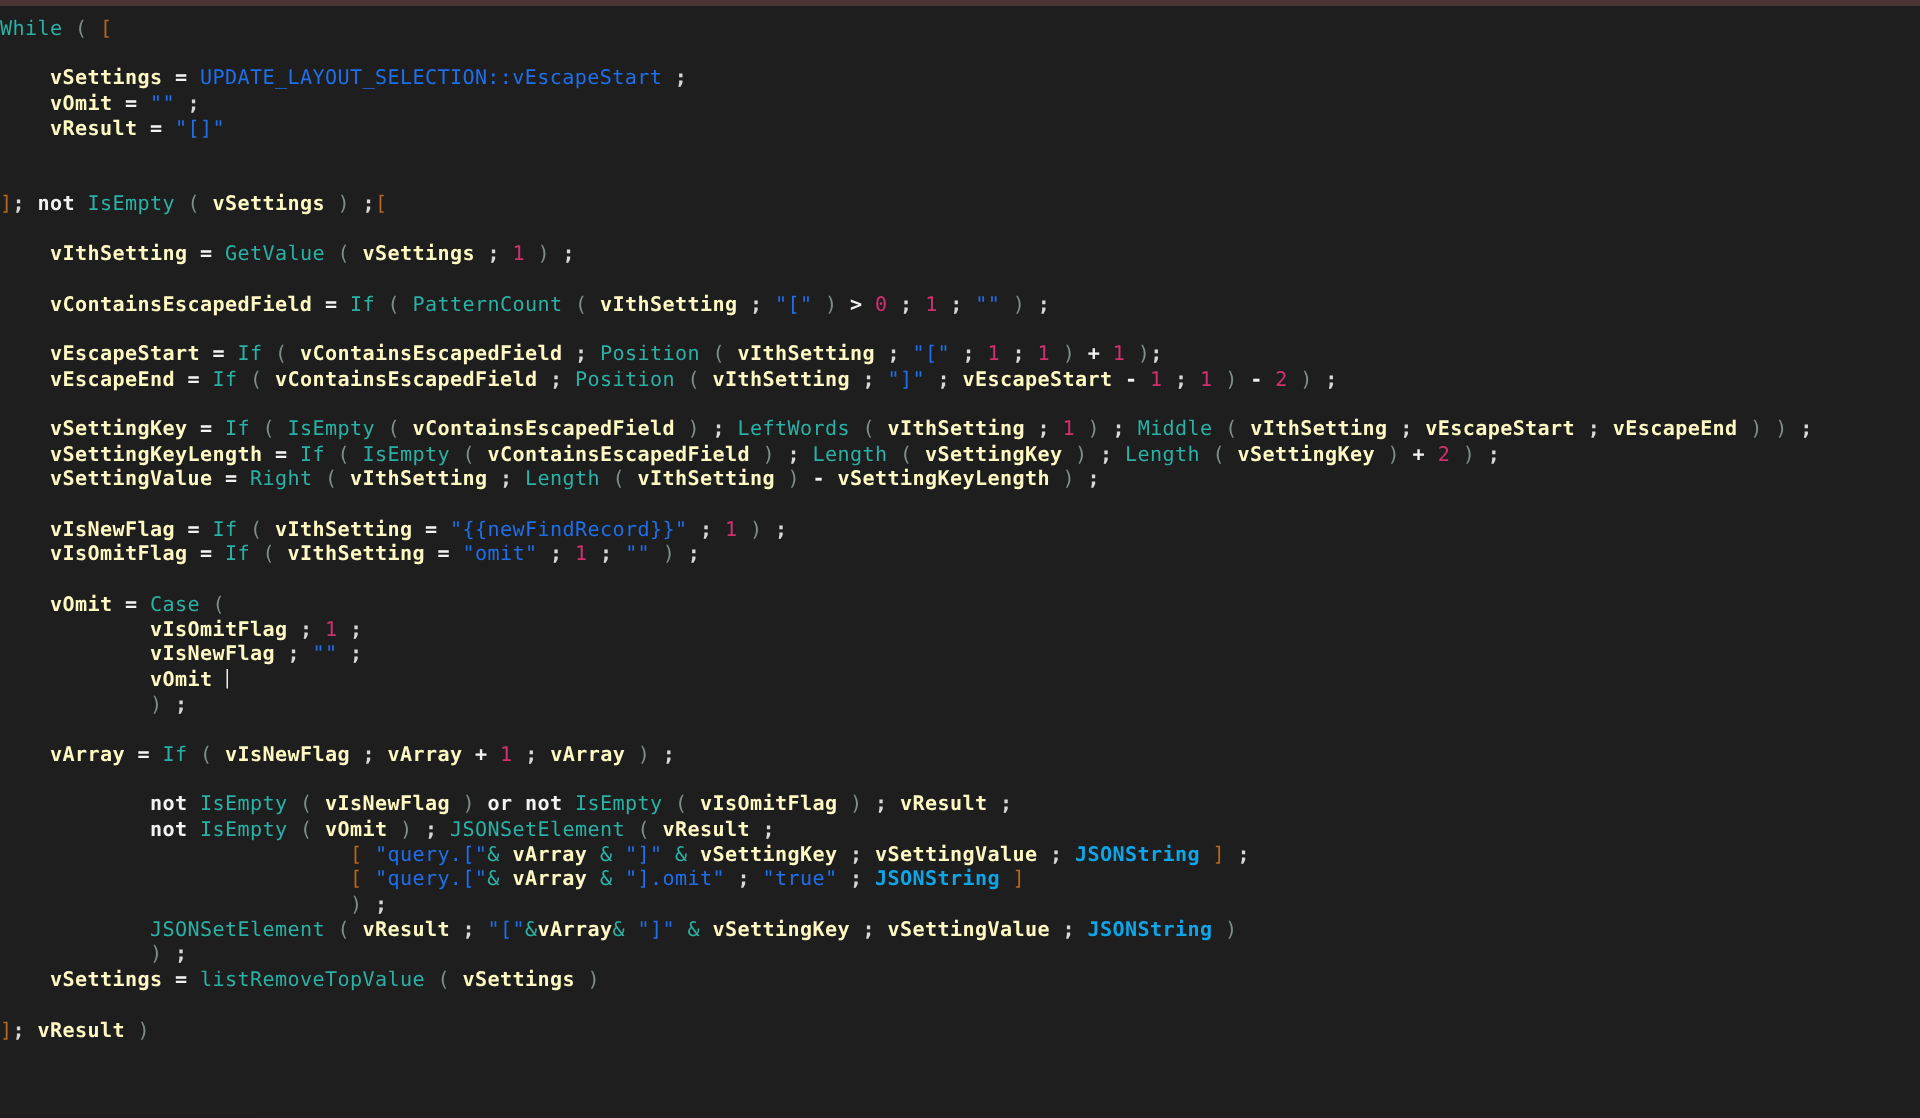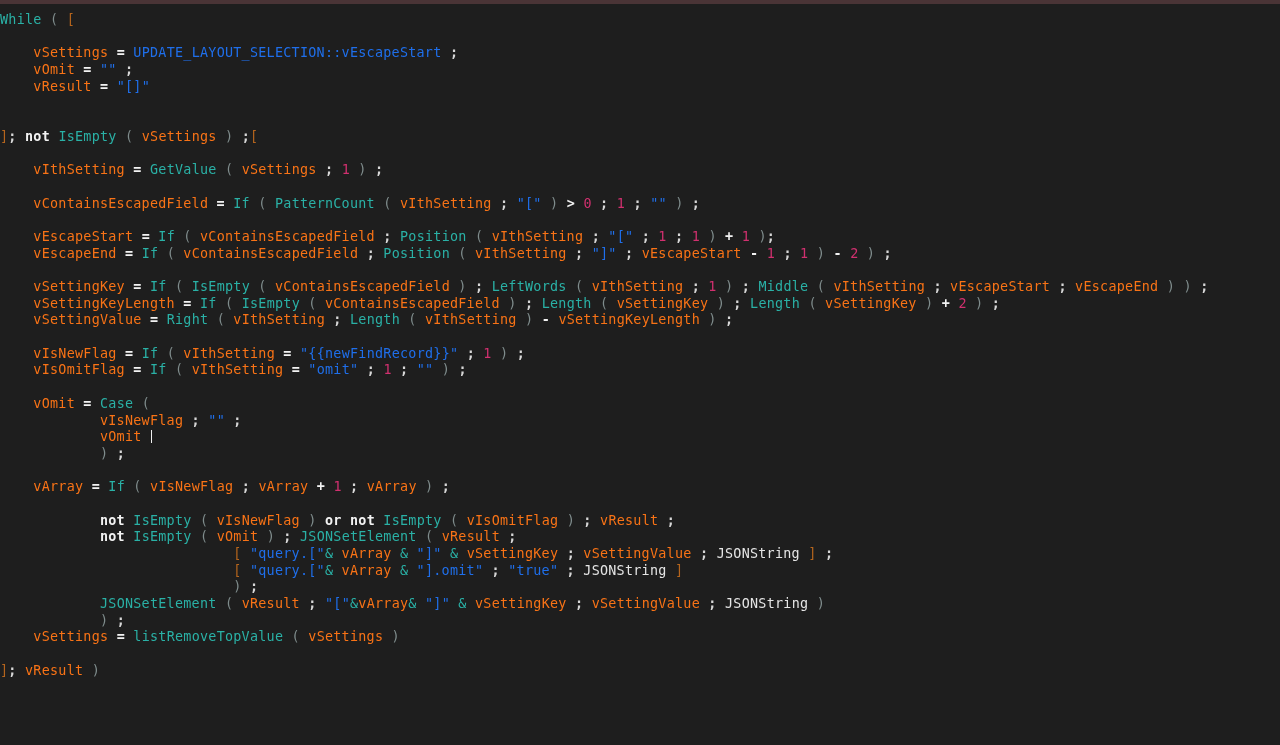--- a/index.html
+++ b/index.html
@@ -46,30 +46,30 @@
     height: 16.7px;
     line-height: 16.7px;
     font-size: 13.4px;
     white-space: pre;
     letter-spacing: 0.02em;
     color: #e8e8e8;
   }
   
   .t-kw       { color: #2ab1a6; }              
   .t-fn       { color: #2ab1a6; }
-  .t-var      { color: #f97316; font-weight: normal; }
+  .t-var      { color: #fef9c3; font-weight: bold; }
   .t-field    { color: #1f6feb; }              
   .t-str      { color: #1f6feb; }              
   .t-num      { color: #d1306f; }              
   .t-paren    { color: #7f8c8c; }
   .t-brk      { color: #b5651d; }              
   .t-amp      { color: #2ab1a6; }              
   .t-op       { color: #f2f2f2; font-weight: bold; } 
   .t-semi     { color: #d8d8d8; font-weight: bold; }
-  .t-const    { color: #e5e5e5; font-weight: normal; } 
+  .t-const    { color: #0ea5e9; font-weight: bold; } 
   
   .caret {
     display: inline-block;
     width: 1px;
     height: 13px;
     background: #f0f0f0;
     vertical-align: -2px;
     margin: 0 1px;
   }
 </style>
@@ -99,20 +99,21 @@
         <div class="code-line"><span class="t-var">    vEscapeEnd</span><span> </span><span class="t-op">=</span><span> </span><span class="t-fn">If</span><span> </span><span class="t-paren">(</span><span> </span><span class="t-var">vContainsEscapedField</span><span> </span><span class="t-semi">;</span><span> </span><span class="t-fn">Position</span><span> </span><span class="t-paren">(</span><span> </span><span class="t-var">vIthSetting</span><span> </span><span class="t-semi">;</span><span> </span><span class="t-str">"]"</span><span> </span><span class="t-semi">;</span><span> </span><span class="t-var">vEscapeStart</span><span> </span><span class="t-op">-</span><span> </span><span class="t-num">1</span><span> </span><span class="t-semi">;</span><span> </span><span class="t-num">1</span><span> </span><span class="t-paren">)</span><span> </span><span class="t-op">-</span><span> </span><span class="t-num">2</span><span> </span><span class="t-paren">)</span><span> </span><span class="t-semi">;</span></div>
         <div class="code-line">&nbsp;</div>
         <div class="code-line"><span class="t-var">    vSettingKey</span><span> </span><span class="t-op">=</span><span> </span><span class="t-fn">If</span><span> </span><span class="t-paren">(</span><span> </span><span class="t-fn">IsEmpty</span><span> </span><span class="t-paren">(</span><span> </span><span class="t-var">vContainsEscapedField</span><span> </span><span class="t-paren">)</span><span> </span><span class="t-semi">;</span><span> </span><span class="t-fn">LeftWords</span><span> </span><span class="t-paren">(</span><span> </span><span class="t-var">vIthSetting</span><span> </span><span class="t-semi">;</span><span> </span><span class="t-num">1</span><span> </span><span class="t-paren">)</span><span> </span><span class="t-semi">;</span><span> </span><span class="t-fn">Middle</span><span> </span><span class="t-paren">(</span><span> </span><span class="t-var">vIthSetting</span><span> </span><span class="t-semi">;</span><span> </span><span class="t-var">vEscapeStart</span><span> </span><span class="t-semi">;</span><span> </span><span class="t-var">vEscapeEnd</span><span> </span><span class="t-paren">)</span><span> </span><span class="t-paren">)</span><span> </span><span class="t-semi">;</span></div>
         <div class="code-line"><span class="t-var">    vSettingKeyLength</span><span> </span><span class="t-op">=</span><span> </span><span class="t-fn">If</span><span> </span><span class="t-paren">(</span><span> </span><span class="t-fn">IsEmpty</span><span> </span><span class="t-paren">(</span><span> </span><span class="t-var">vContainsEscapedField</span><span> </span><span class="t-paren">)</span><span> </span><span class="t-semi">;</span><span> </span><span class="t-fn">Length</span><span> </span><span class="t-paren">(</span><span> </span><span class="t-var">vSettingKey</span><span> </span><span class="t-paren">)</span><span> </span><span class="t-semi">;</span><span> </span><span class="t-fn">Length</span><span> </span><span class="t-paren">(</span><span> </span><span class="t-var">vSettingKey</span><span> </span><span class="t-paren">)</span><span> </span><span class="t-op">+</span><span> </span><span class="t-num">2</span><span> </span><span class="t-paren">)</span><span> </span><span class="t-semi">;</span></div>
         <div class="code-line"><span class="t-var">    vSettingValue</span><span> </span><span class="t-op">=</span><span> </span><span class="t-fn">Right</span><span> </span><span class="t-paren">(</span><span> </span><span class="t-var">vIthSetting</span><span> </span><span class="t-semi">;</span><span> </span><span class="t-fn">Length</span><span> </span><span class="t-paren">(</span><span> </span><span class="t-var">vIthSetting</span><span> </span><span class="t-paren">)</span><span> </span><span class="t-op">-</span><span> </span><span class="t-var">vSettingKeyLength</span><span> </span><span class="t-paren">)</span><span> </span><span class="t-semi">;</span></div>
         <div class="code-line">&nbsp;</div>
         <div class="code-line"><span class="t-var">    vIsNewFlag</span><span> </span><span class="t-op">=</span><span> </span><span class="t-fn">If</span><span> </span><span class="t-paren">(</span><span> </span><span class="t-var">vIthSetting</span><span> </span><span class="t-op">=</span><span> </span><span class="t-str">"{{newFindRecord}}"</span><span> </span><span class="t-semi">;</span><span> </span><span class="t-num">1</span><span> </span><span class="t-paren">)</span><span> </span><span class="t-semi">;</span></div>
         <div class="code-line"><span class="t-var">    vIsOmitFlag</span><span> </span><span class="t-op">=</span><span> </span><span class="t-fn">If</span><span> </span><span class="t-paren">(</span><span> </span><span class="t-var">vIthSetting</span><span> </span><span class="t-op">=</span><span> </span><span class="t-str">"omit"</span><span> </span><span class="t-semi">;</span><span> </span><span class="t-num">1</span><span> </span><span class="t-semi">;</span><span> </span><span class="t-str">""</span><span> </span><span class="t-paren">)</span><span> </span><span class="t-semi">;</span></div>
         <div class="code-line">&nbsp;</div>
         <div class="code-line"><span class="t-var">    vOmit</span><span> </span><span class="t-op">=</span><span> </span><span class="t-kw">Case</span><span> </span><span class="t-paren">(</span></div>
+        <div class="code-line"><span class="t-var">            vIsOmitFlag</span><span> </span><span class="t-semi">;</span><span> </span><span class="t-num">1</span><span> </span><span class="t-semi">;</span></div>
         <div class="code-line"><span class="t-var">            vIsNewFlag</span><span> </span><span class="t-semi">;</span><span> </span><span class="t-str">""</span><span> </span><span class="t-semi">;</span></div>
         <div class="code-line"><span class="t-var">            vOmit</span><span> </span><span class="caret"></span></div>
         <div class="code-line"><span>            </span><span class="t-paren">)</span><span> </span><span class="t-semi">;</span></div>
         <div class="code-line">&nbsp;</div>
         <div class="code-line"><span class="t-var">    vArray</span><span> </span><span class="t-op">=</span><span> </span><span class="t-fn">If</span><span> </span><span class="t-paren">(</span><span> </span><span class="t-var">vIsNewFlag</span><span> </span><span class="t-semi">;</span><span> </span><span class="t-var">vArray</span><span> </span><span class="t-op">+</span><span> </span><span class="t-num">1</span><span> </span><span class="t-semi">;</span><span> </span><span class="t-var">vArray</span><span> </span><span class="t-paren">)</span><span> </span><span class="t-semi">;</span></div>
         <div class="code-line">&nbsp;</div>
         <div class="code-line"><span class="t-op">            not</span><span> </span><span class="t-fn">IsEmpty</span><span> </span><span class="t-paren">(</span><span> </span><span class="t-var">vIsNewFlag</span><span> </span><span class="t-paren">)</span><span> </span><span class="t-op">or</span><span> </span><span class="t-op">not</span><span> </span><span class="t-fn">IsEmpty</span><span> </span><span class="t-paren">(</span><span> </span><span class="t-var">vIsOmitFlag</span><span> </span><span class="t-paren">)</span><span> </span><span class="t-semi">;</span><span> </span><span class="t-var">vResult</span><span> </span><span class="t-semi">;</span></div>
         <div class="code-line"><span class="t-op">            not</span><span> </span><span class="t-fn">IsEmpty</span><span> </span><span class="t-paren">(</span><span> </span><span class="t-var">vOmit</span><span> </span><span class="t-paren">)</span><span> </span><span class="t-semi">;</span><span> </span><span class="t-fn">JSONSetElement</span><span> </span><span class="t-paren">(</span><span> </span><span class="t-var">vResult</span><span> </span><span class="t-semi">;</span></div>
         <div class="code-line"><span>                            </span><span class="t-brk">[</span><span> </span><span class="t-str">"query.["</span><span class="t-amp">&amp;</span><span> </span><span class="t-var">vArray</span><span> </span><span class="t-amp">&amp;</span><span> </span><span class="t-str">"]"</span><span> </span><span class="t-amp">&amp;</span><span> </span><span class="t-var">vSettingKey</span><span> </span><span class="t-semi">;</span><span> </span><span class="t-var">vSettingValue</span><span> </span><span class="t-semi">;</span><span> </span><span class="t-const">JSONString</span><span> </span><span class="t-brk">]</span><span> </span><span class="t-semi">;</span></div>
         <div class="code-line"><span>                            </span><span class="t-brk">[</span><span> </span><span class="t-str">"query.["</span><span class="t-amp">&amp;</span><span> </span><span class="t-var">vArray</span><span> </span><span class="t-amp">&amp;</span><span> </span><span class="t-str">"].omit"</span><span> </span><span class="t-semi">;</span><span> </span><span class="t-str">"true"</span><span> </span><span class="t-semi">;</span><span> </span><span class="t-const">JSONString</span><span> </span><span class="t-brk">]</span></div>

